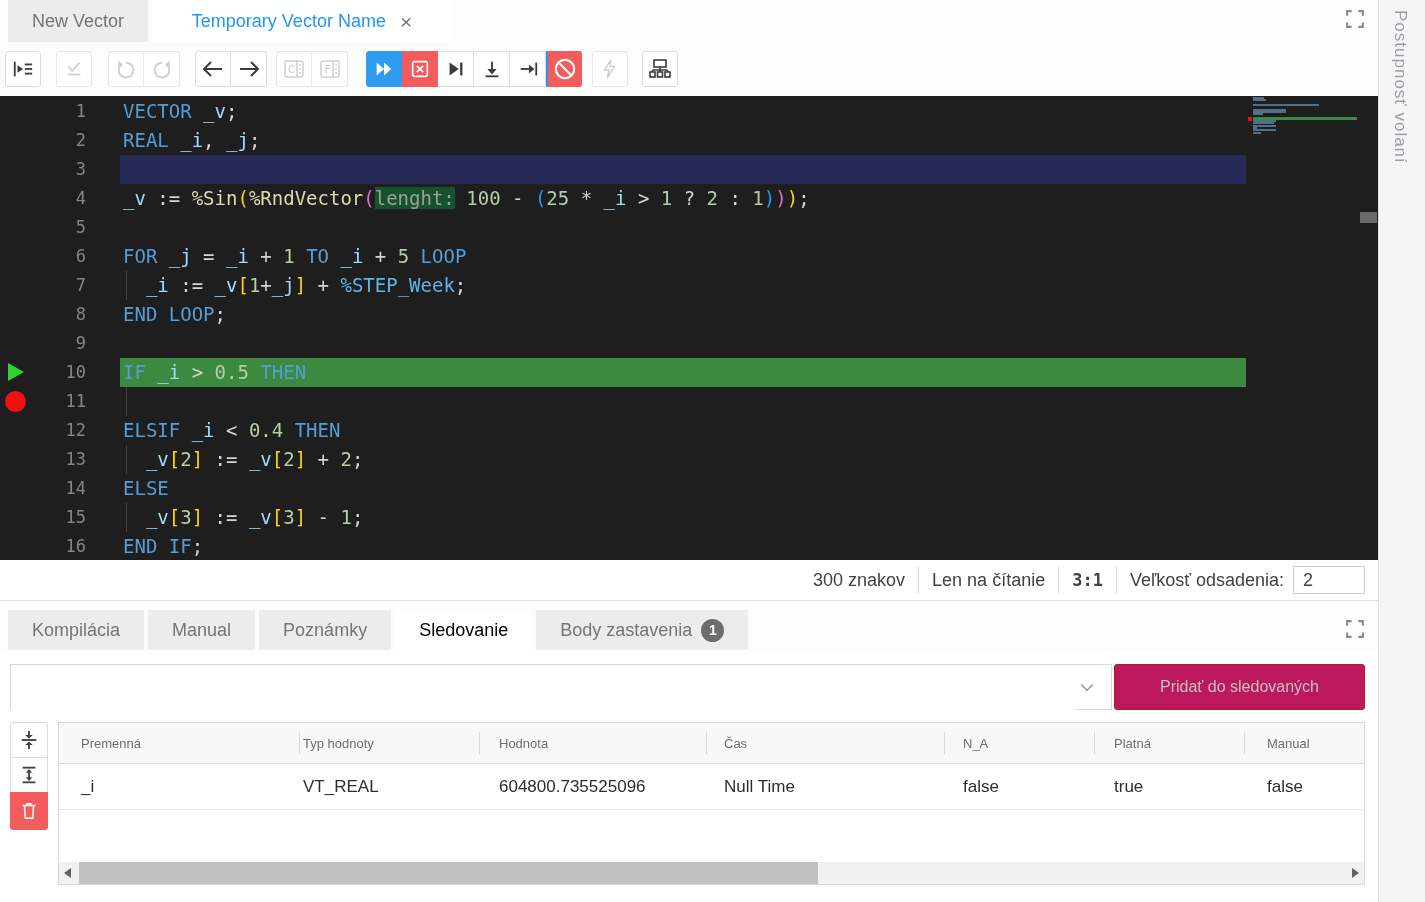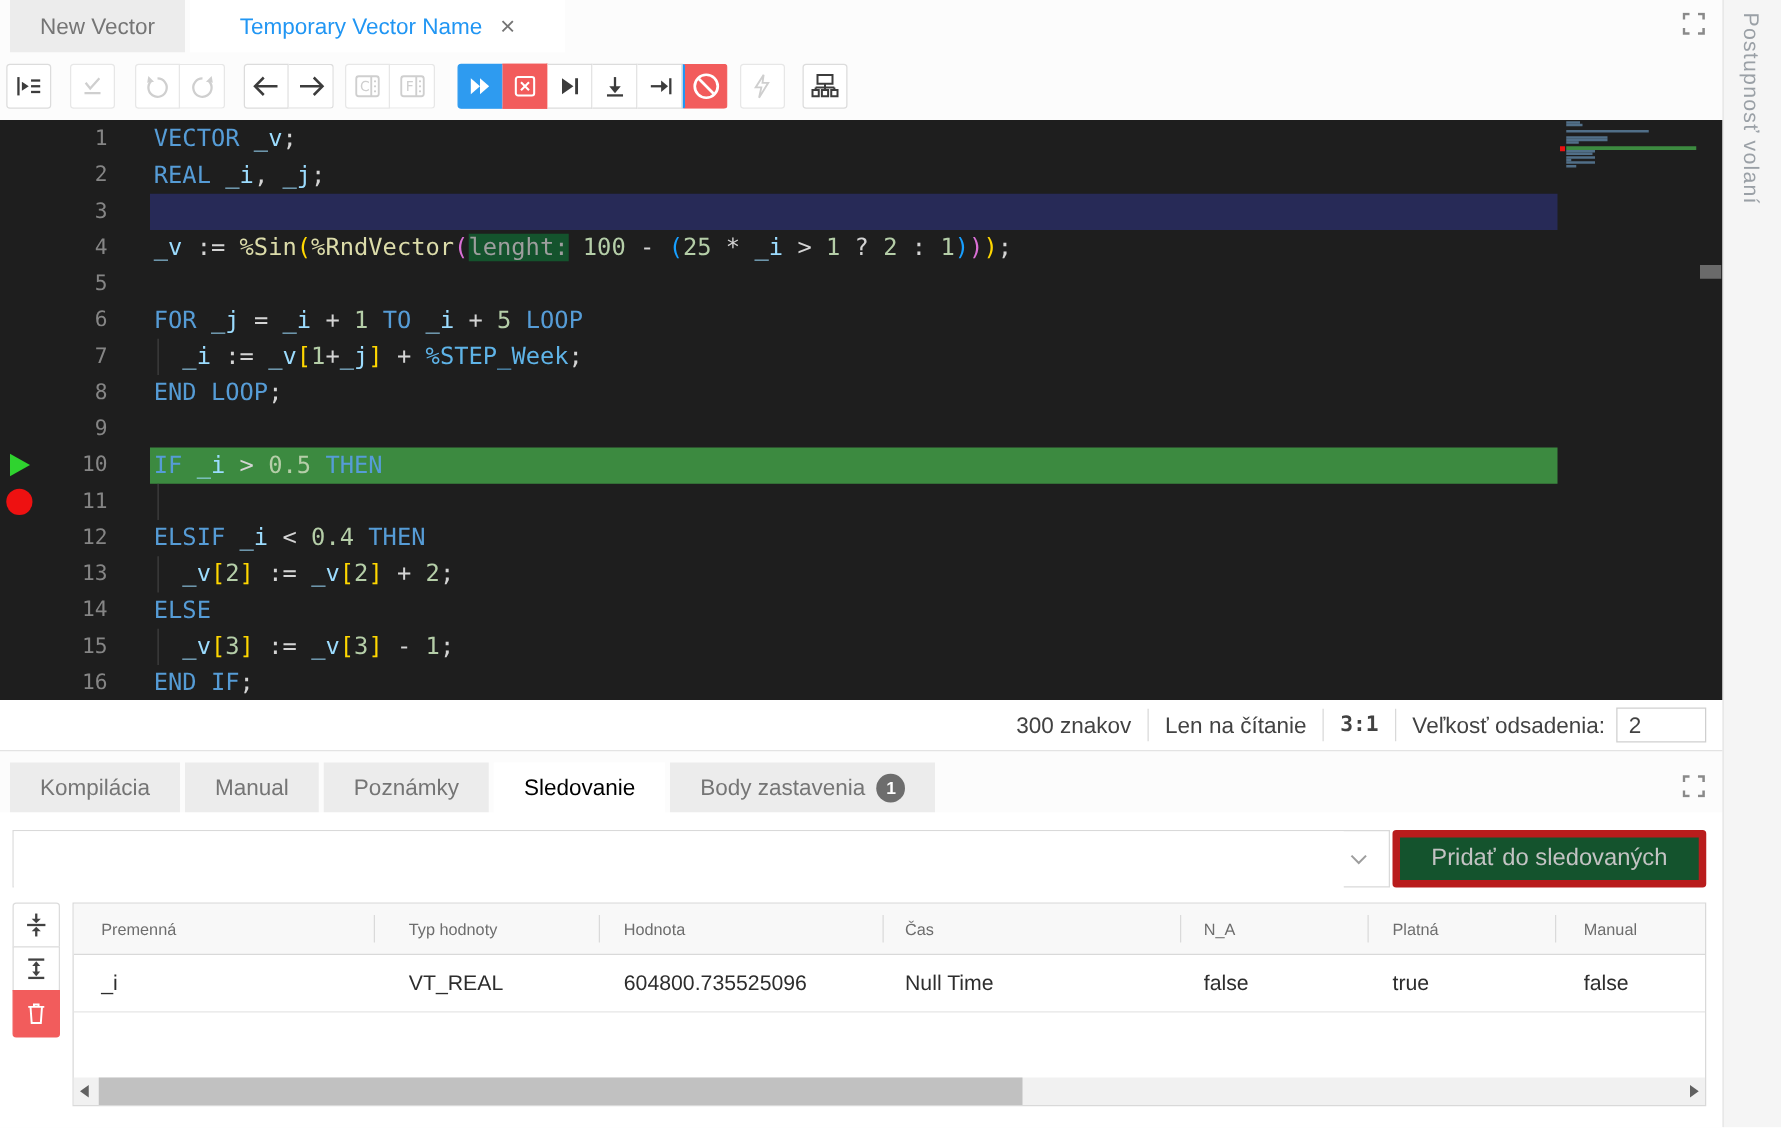--- a/index.html
+++ b/index.html
@@ -77,39 +77,39 @@
   .ptab.active{background:#fff;color:#000000;}
   .badge{width:23px;height:23px;border-radius:50%;background:#6d6d6d;color:#fff;font-size:14px;
          font-weight:700;display:flex;align-items:center;justify-content:center;}
   
   .watchrow{position:absolute;left:0;top:650px;width:1379px;height:252px;background:#fff;}
   .combo{position:absolute;left:10px;top:14px;width:1102px;height:46px;border:1px solid #d9d9d9;
          background:#fff;box-sizing:border-box;}
   .combo input{position:absolute;left:0;top:0;width:1050px;height:44px;border:none;outline:none;
                font-size:18px;padding-left:12px;}
   .combo .chev{position:absolute;right:14px;top:12px;color:#9e9e9e;}
-  .addbtn{position:absolute;left:1114px;top:14px;width:251px;height:46px;background:#14532d;
-          border:6px solid #b91c1c;border-radius:3px;color:#c3c3c3;font-size:19px;cursor:default;}
+  .addbtn{position:absolute;left:1114px;top:14px;width:251px;height:46px;background:#be185d;
+          border:1px solid #b91c1c;border-radius:3px;color:#c3c3c3;font-size:16px;cursor:default;}
   
   .sidebtns{position:absolute;left:10px;top:72px;width:38px;}
   .sbtn{width:38px;height:36px;background:#fff;border:1px solid #dcdcdc;box-sizing:border-box;
         display:flex;align-items:center;justify-content:center;color:#424242;padding:0;cursor:pointer;}
   .sbtn+.sbtn{margin-top:-1px;}
   .sbtn.trash{background:#f25c5c;border-color:#f25c5c;color:#fff;height:38px;border-radius:0 0 3px 3px;}
   .sbtn:first-child{border-radius:3px 3px 0 0;}
   
   .wtable{position:absolute;left:58px;top:72px;width:1307px;height:163px;border:1px solid #d9d9d9;
           box-sizing:border-box;background:#fff;}
   .thead,.trow{display:grid;grid-template-columns:240px 180px 227px 238px 150px 150px 120px;}
   .thead{height:40px;background:#f8f8f8;border-bottom:1px solid #d9d9d9;color:#6d6d6d;font-size:13px;}
   .trow{height:45px;border-bottom:1px solid #e6e6e6;color:#2d2d2d;font-size:17px;}
   .tcell{display:flex;align-items:center;position:relative;}
   .thead .tcell:not(:first-child)::before{content:"";position:absolute;left:0;top:9px;height:22px;
         width:1px;background:#dadada;}
-  .c0{padding-left:22px;} .c1{padding-left:28px;} .c2{padding-left:20px;} .c3{padding-left:18px;}
+  .c0{padding-left:22px;} .c1{padding-left:4px;} .c2{padding-left:20px;} .c3{padding-left:18px;}
   .c4{padding-left:19px;} .c5{padding-left:20px;} .c6{padding-left:23px;}
   
   .hscroll{position:absolute;left:0;bottom:0;width:100%;height:22px;background:#f1f1f1;}
   .harrow{position:absolute;top:0;width:17px;height:22px;display:flex;align-items:center;justify-content:center;}
   .harrow.left{left:0;} .harrow.right{right:0;}
   .tri-l{width:0;height:0;border-right:7px solid #616161;border-top:5px solid transparent;border-bottom:5px solid transparent;}
   .tri-r{width:0;height:0;border-left:7px solid #616161;border-top:5px solid transparent;border-bottom:5px solid transparent;}
   .hthumb{position:absolute;left:20px;top:0;width:739px;height:22px;background:#c1c1c1;}
   svg{display:block;}
 </style>

